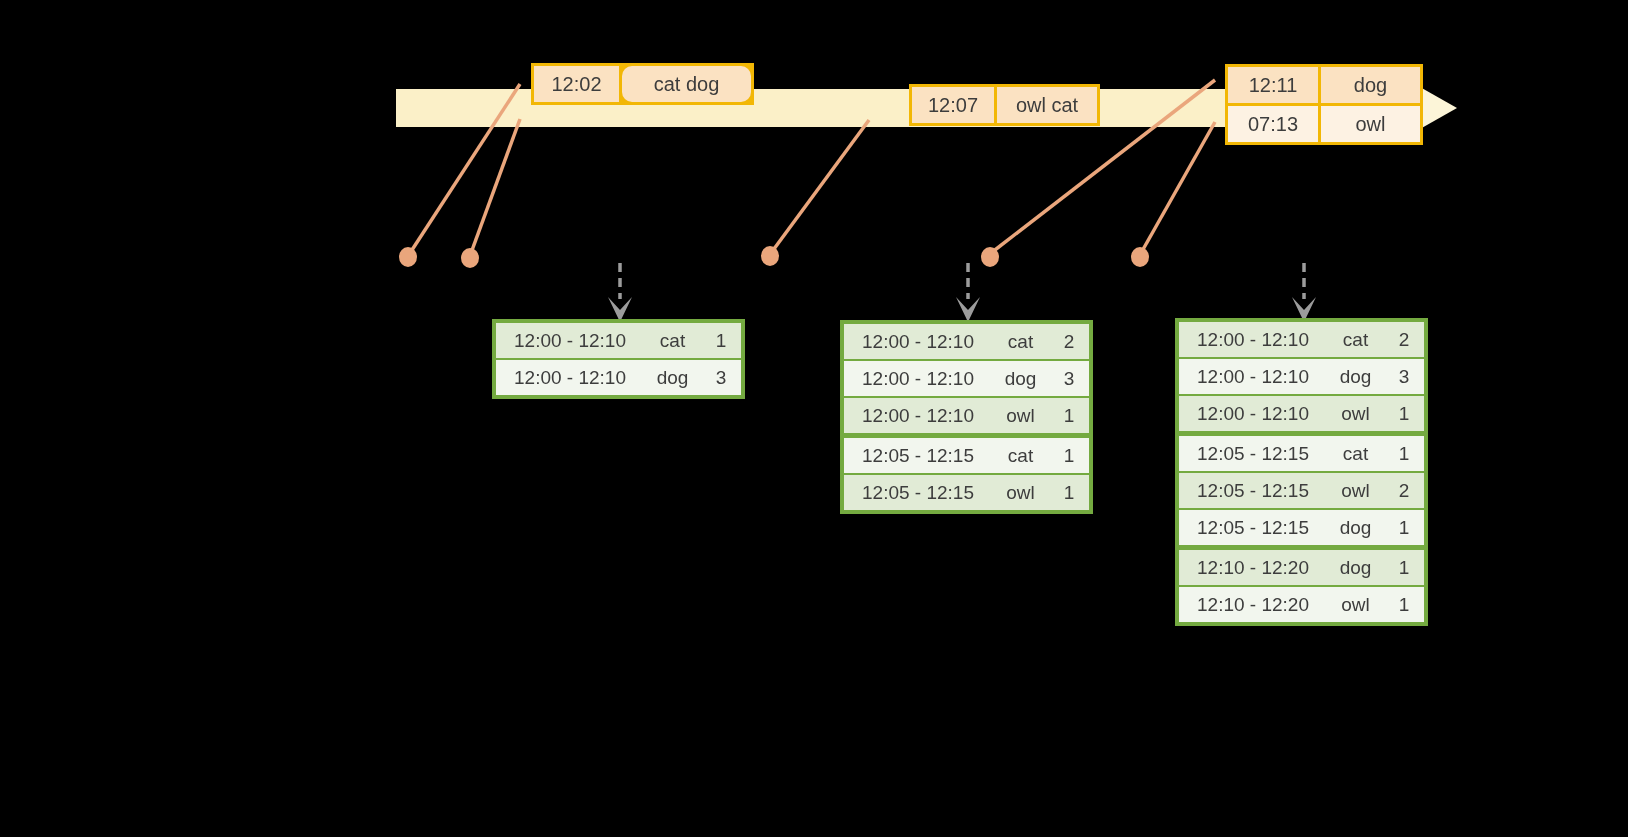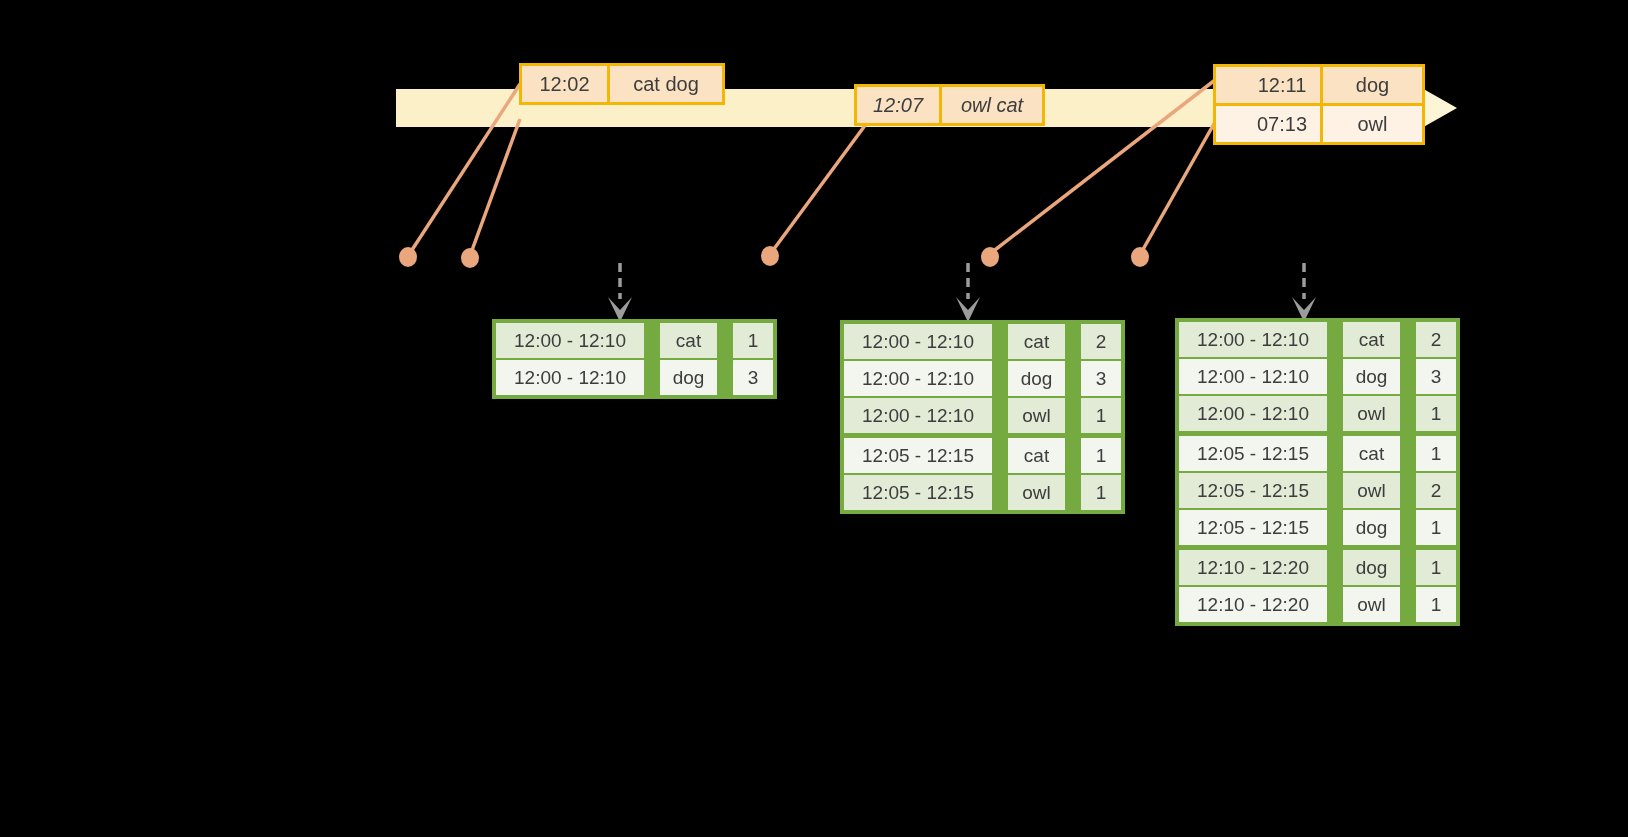--- a/index.html
+++ b/index.html
@@ -12,44 +12,45 @@
   }
   .canvas svg{position:absolute;left:0;top:0;}
 
   
   .event-table{
     position:absolute;
     background:var(--event_border);
     padding:3px;
     display:flex;flex-direction:column;gap:3px;
     box-sizing:border-box;
+    margin-left:12px;
   }
   .event-table .row{display:flex;gap:3px;}
   .event-table .cell{
     height:36px;display:flex;align-items:center;justify-content:center;
     font-size:20px;color:var(--text);
   }
   .event-table .dk .cell{background:var(--event_row_dark);}
   .event-table .lt .cell{background:var(--event_row_light);}
   .t-ev1{left:519px;top:63px;}
-  .t-ev1 .c0{width:85px;}  .t-ev1 .c1{width:112px;}
-  .t-ev2{left:854px;top:84px;font-style:italic;}
+  .t-ev1 .c0{width:85px;}  .t-ev1 .c1{width:129px;border-radius:10px;}
+  .t-ev2{left:897px;top:84px;}
   .t-ev2 .c0{width:82px;}  .t-ev2 .c1{width:100px;}
   .t-ev3{left:1213px;top:64px;}
-  .t-ev3 .c0{width:76px;padding-left:28px;}  .t-ev3 .c1{width:99px;}
+  .t-ev3 .c0{width:90px;}  .t-ev3 .c1{width:99px;}
 
   
   .result-table{
     position:absolute;
     background:var(--result_border);
     padding:4px;
     display:flex;flex-direction:column;
     box-sizing:border-box;
   }
-  .result-table .row{display:flex;gap:16px;margin-top:2px;border-radius:17px;}
+  .result-table .row{display:flex;gap:0;margin-top:2px;border-radius:17px;}
   .result-table .row:first-child{margin-top:0;}
   .result-table .row.group-start{margin-top:5px;}
   .result-table .cell{
     height:35px;display:flex;align-items:center;justify-content:center;
     font-size:19px;color:var(--text);
   }
   .result-table .dk .cell{background:var(--result_row_dark);}
   .result-table .lt .cell{background:var(--result_row_light);}
   .result-table .c0{width:148px;}
   .result-table .c1{width:57px;}

